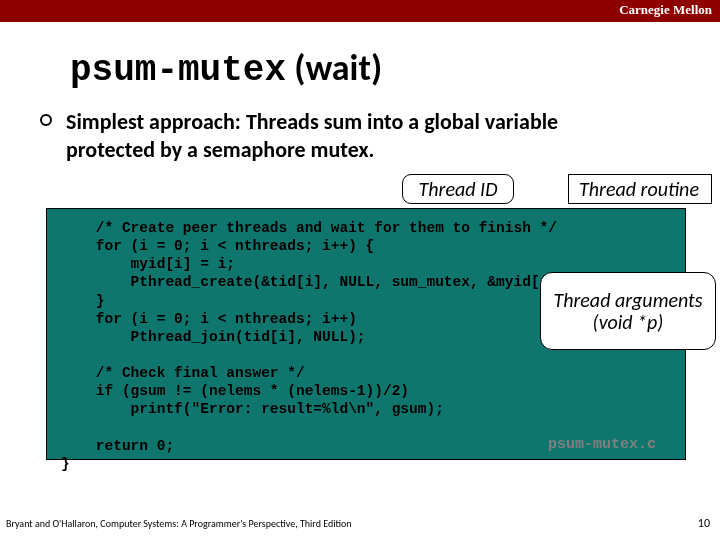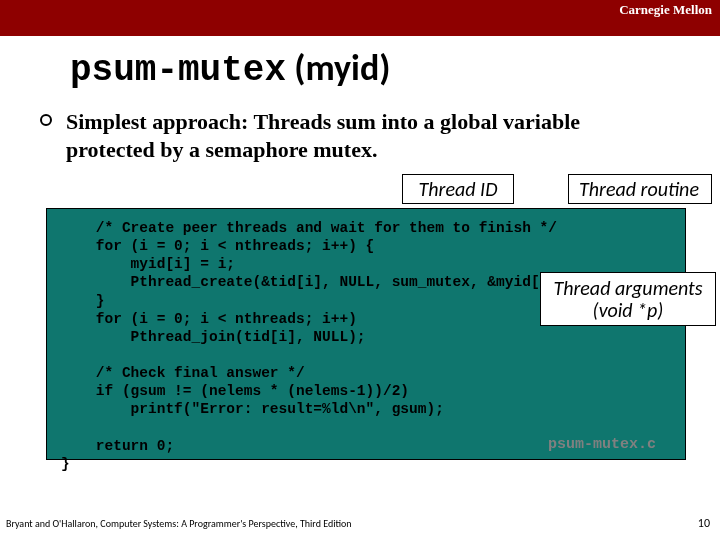--- a/index.html
+++ b/index.html
@@ -1,43 +1,43 @@
 <!DOCTYPE html>
 <html><head>
 <meta charset="utf-8">
 <style>
   * { margin: 0; padding: 0; box-sizing: border-box; }
   html, body { width: 720px; height: 540px; background: #fff; font-family: Calibri, Arial, sans-serif; overflow: hidden; }
   .slide { position: relative; width: 720px; height: 540px; }
-  .topbar { position: absolute; top: 0; left: 0; width: 720px; height: 36px; background: #8e0000; }
+  .topbar { position: absolute; top: 0; left: 0; width: 720px; height: 22px; background: #8e0000; }
   .cm { position: absolute; top: 2px; right: 8px; color: #fff; font-weight: 700; font-size: 13px; font-family: "Times New Roman", serif; }
   .title { position: absolute; top: 46px; left: 22px; font-size: 36px; font-weight: 700; }
   .title .mono { font-family: "Courier New", monospace; margin-left: 48px; }
-  .bullet-row { position: absolute; top: 108px; left: 40px; display: flex; align-items: flex-start; font-family: Liberation Serif, serif; }
+  .bullet-row { position: absolute; top: 108px; left: 40px; display: flex; align-items: flex-start; }
   .bullet-icon { width: 12px; height: 12px; border: 2.5px solid #000; border-radius: 50%; margin-top: 6px; margin-right: 14px; flex-shrink: 0; }
   .bullet-text { font-size: 22px; font-weight: 700; line-height: 1.25; width: 560px; }
   .label-box { position: absolute; background: #fff; border: 1.5px solid #000; font-family: Calibri, Arial, sans-serif; font-size: 20px; font-style: italic; text-align: center; padding: 3px 10px; line-height: 1.1; }
-  .lbl-threadid { top: 174px; left: 402px; width: 112px; }
+  .lbl-threadid { top: 174px; left: 402px; width: 112px; border-radius: 9px; }
   .lbl-routine { top: 174px; left: 568px; width: 144px; padding-left: 8px; }
-  .lbl-args { top: 272px; left: 540px; width: 176px; padding: 4px 8px; }
+  .lbl-args { top: 272px; left: 540px; width: 176px; padding: 16px 8px; border-radius: 12px; }
   .codebox { position: absolute; top: 208px; left: 46px; width: 640px; height: 252px; background: #0f766e; border: 1.5px solid #000; padding: 10px 14px; font-family: "Courier New", monospace; font-size: 14.5px; font-weight: 700; line-height: 1.25; white-space: pre; }
   .srcfile { position: absolute; top: 436px; left: 548px; font-family: Liberation Mono, monospace; font-weight: 700; font-size: 15px; color: #808080; }
   .footer { position: absolute; bottom: 10px; left: 6px; font-size: 10px; }
   .pagenum { position: absolute; bottom: 10px; right: 10px; font-size: 12px; }
 </style>
 </head>
 <body>
 
 <div class="slide">
   <div class="topbar">
     <div class="cm">Carnegie Mellon</div>
   </div>
 
   <div class="title">
-    <span class="mono">psum-mutex</span><span> (myid)</span>
+    <span class="mono">psum-mutex</span><span> (wait)</span>
   </div>
 
   <div class="bullet-row">
     <span class="bullet-icon"></span>
     <span class="bullet-text">Simplest approach: Threads sum into a global variable protected by a semaphore mutex.</span>
   </div>
 
   <div class="codebox">    /* Create peer threads and wait for them to finish */
     for (i = 0; i &lt; nthreads; i++) {
         myid[i] = i;

